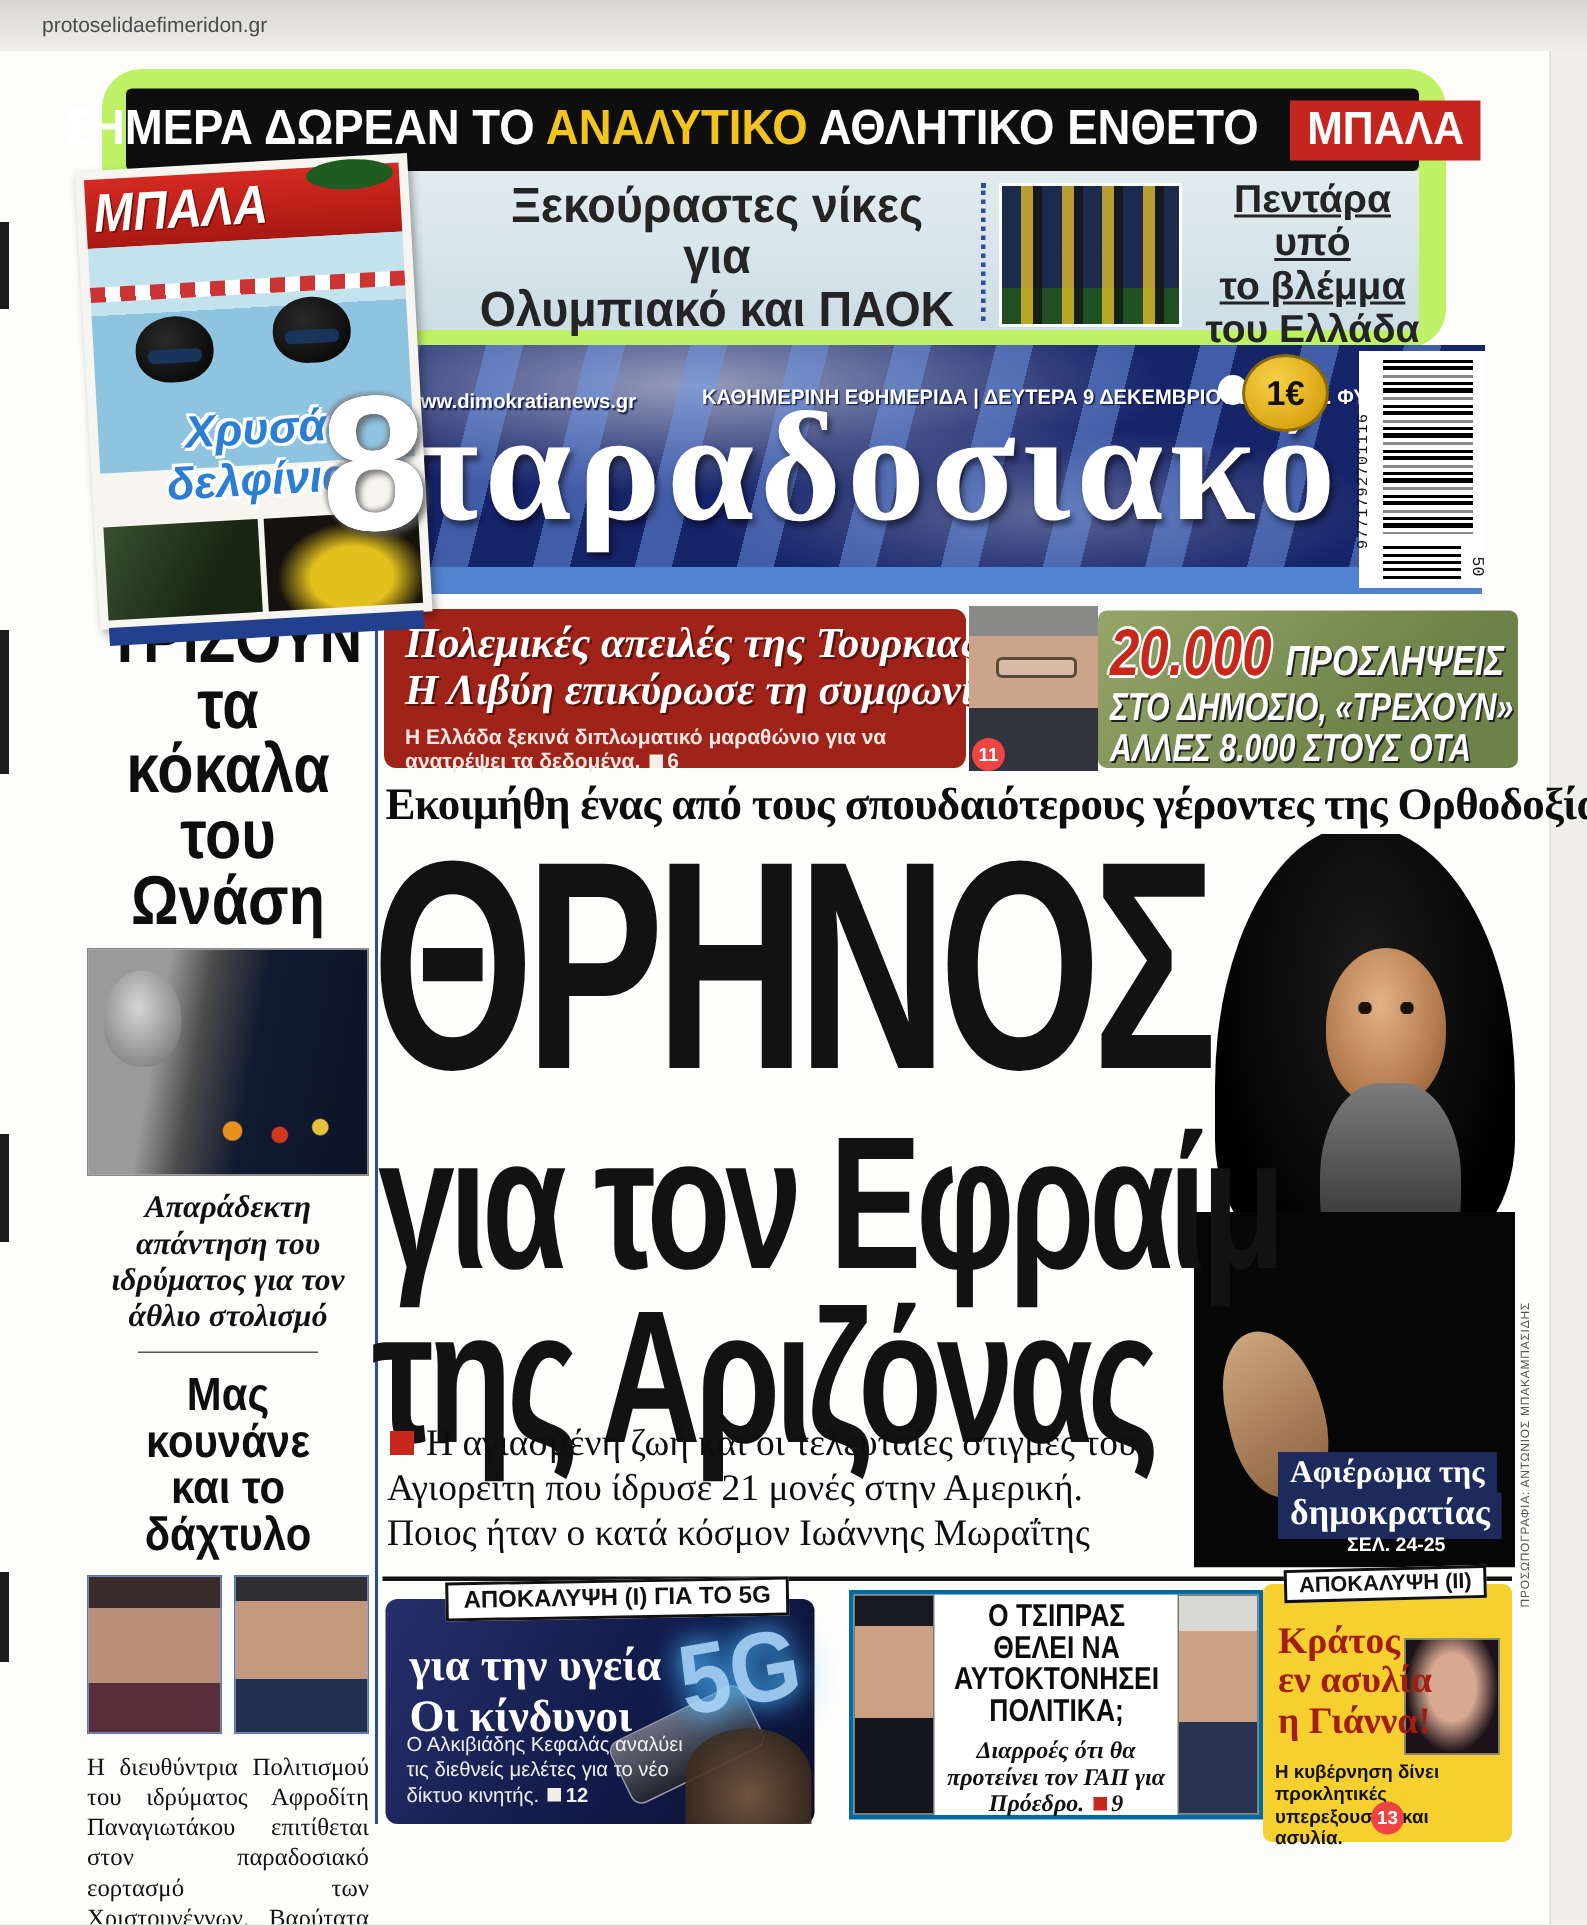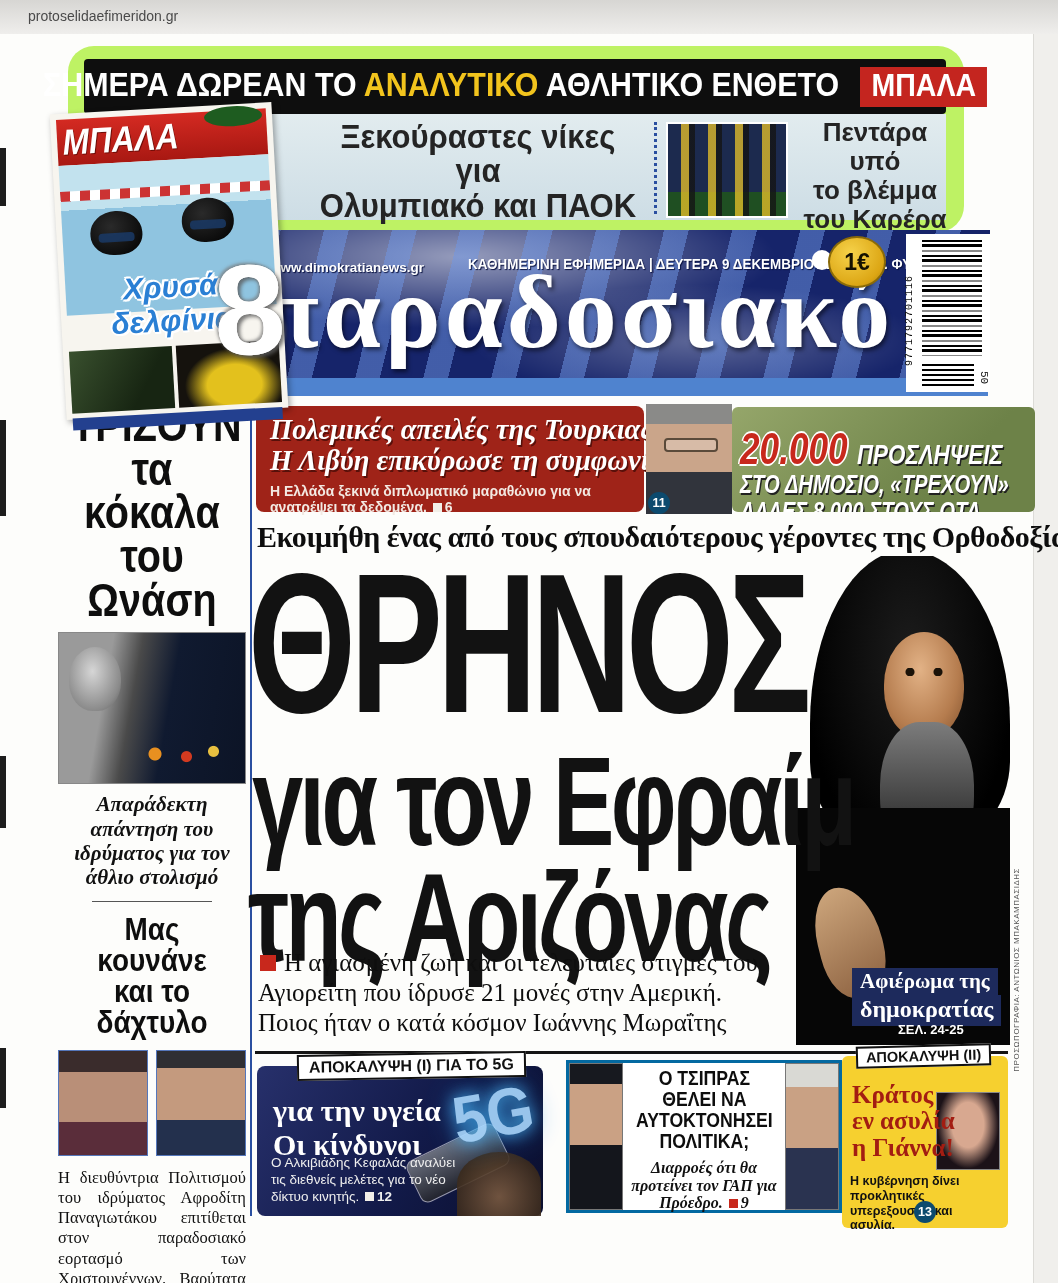--- a/index.html
+++ b/index.html
@@ -25,21 +25,21 @@
               background:linear-gradient(#e2ecef,#cddde5);}
   .sp-left{position:absolute;left:225px;top:6px;width:338px;text-align:center;}
   .sp-left .h{font-size:33px;font-weight:bold;color:#242424;line-height:1.04;transform:scaleX(.94);}
   .sp-left .s{font-size:16px;font-weight:bold;color:#2e2e2e;margin-top:8px;font-family:"Liberation Serif",serif;}
   .sp-dots{position:absolute;left:570px;top:8px;height:92px;border-left:3px dotted #2a4fa0;}
   .aek-photo{position:absolute;left:582px;top:8px;width:118px;height:92px;border:2px solid #fff;
      background:linear-gradient(#1c2a4e 0 74%,#1f4f22 74% 100%);}
   .aek-photo:before{content:"";position:absolute;inset:0;
      background:repeating-linear-gradient(90deg,transparent 0 13px,rgba(235,195,40,.75) 13px 21px,rgba(20,20,20,.8) 21px 27px);}
   .sp-right{position:absolute;left:712px;top:4px;width:158px;text-align:center;}
-  .sp-right .h{font-size:26px;font-weight:bold;color:#242424;line-height:1.12;}
+  .sp-right .h{font-size:26px;font-weight:bold;color:#242424;line-height:1.12;text-decoration:underline;}
 
   
   .insert{position:absolute;left:58px;top:108px;width:210px;height:294px;background:#f7f5ef;
           box-shadow:2px 3px 6px rgba(0,0,0,.35);transform:rotate(-3.2deg);padding:6px;z-index:5;}
   .ins-mast{height:46px;background:linear-gradient(#d42a22,#a81812);display:flex;align-items:center;position:relative;}
   .ins-mast .t{color:#fff;font-weight:bold;font-size:36px;font-style:italic;transform:scaleX(.88);transform-origin:left;
                padding-left:6px;text-shadow:1px 1px 0 #6d0d08;}
   .ins-chip{position:absolute;right:4px;top:-4px;width:58px;height:20px;background:#1e5c20;border-radius:50%;}
   .ins-photo{height:150px;position:relative;background:linear-gradient(#c2e2ee 0 30%,#8fc4e0 30% 100%);overflow:hidden;}
   .ins-photo:before{content:"";position:absolute;left:0;top:26px;width:100%;height:10px;
@@ -110,30 +110,30 @@
   .turkey{position:absolute;left:256px;top:406px;width:388px;height:106px;background:#9f2318;border-radius:8px;
           padding:8px 14px;box-sizing:border-box;z-index:2;}
   .tk-h{font-family:"Liberation Serif",serif;font-weight:bold;font-style:italic;font-size:28.5px;color:#fff;line-height:1.1;
         text-shadow:1.5px 1.5px 0 #57100a;white-space:nowrap;}
   .tk-sub{font-size:14px;font-weight:bold;color:#f3e9e2;margin-top:6px;}
 
   
   .hir-photo{position:absolute;left:646px;top:404px;width:86px;height:110px;z-index:2;
      background:linear-gradient(#8a8a88 0 18%,#caa58a 18% 62%,#31343c 62%);}
   .hir-photo:before{content:"";position:absolute;left:18px;top:34px;width:50px;height:10px;border:2px solid #5a4a3a;border-radius:4px;background:rgba(255,255,255,.25);}
-  .hir-box{position:absolute;left:732px;top:407px;width:303px;height:105px;border-radius:6px;z-index:2;
-     background:linear-gradient(135deg,#95a66a,#6d8248 70%);padding:20px 8px;box-sizing:border-box;overflow:hidden;}
+  .hir-box{position:absolute;left:732px;top:407px;width:280px;height:105px;border-radius:6px;z-index:2;
+     background:linear-gradient(135deg,#95a66a,#6d8248 70%);padding:7px 8px;box-sizing:border-box;overflow:hidden;}
   .hir-l1{display:flex;align-items:baseline;}
   .hir-num{color:#c8281c;font-weight:bold;font-style:italic;font-size:44px;line-height:1;transform:scaleX(.8);transform-origin:left;
      text-shadow:-2px 0 #fff,2px 0 #fff,0 -2px #fff,0 2px #fff;}
   .hir-w1{color:#fff;font-weight:bold;font-style:italic;font-size:28px;transform:scaleX(.8);transform-origin:left;margin-left:-18px;
      text-shadow:1.5px 1.5px 0 #222;}
   .hir-l{color:#fff;font-weight:bold;font-style:italic;font-size:26px;line-height:1.05;transform:scaleX(.78);transform-origin:left;
      white-space:nowrap;text-shadow:1.5px 1.5px 0 #222;}
-  .badge{background:#0c4a6e;color:#fff;border-radius:50%;width:22px;height:22px;line-height:22px;text-align:center;
+  .badge{background:#ef4444;color:#fff;border-radius:50%;width:22px;height:22px;line-height:22px;text-align:center;
          font-weight:bold;font-size:12.5px;}
   .b11{position:absolute;left:648px;top:492px;z-index:3;}
 
   
   .kicker{position:absolute;left:257px;top:520px;font-family:"Liberation Serif",serif;font-weight:bold;font-size:30px;
           color:#0d0d0d;z-index:2;white-space:nowrap;letter-spacing:-.5px;}
   .monk{position:absolute;left:796px;top:556px;width:214px;height:489px;background:#fdfdfb;z-index:1;overflow:hidden;}
   .mk-hood{position:absolute;left:14px;top:-6px;width:200px;height:300px;border-radius:48% 52% 40% 40%/58% 58% 30% 30%;
      background:radial-gradient(ellipse at 50% 35%,#1c1c1c,#000 75%);}
   .mk-face{position:absolute;left:88px;top:76px;width:80px;height:106px;border-radius:50% 50% 46% 46%;
@@ -217,21 +217,21 @@
       <div class="sp-left">
         <div class="h">Ξεκούραστες νίκες για</div>
         <div class="h">Ολυμπιακό και ΠΑΟΚ</div>
         <div class="s">Πέταξε βαθμούς ο ΠΑΟ (1-1), Ατρόμητος – Αρης 2-2</div>
       </div>
       <div class="sp-dots"></div>
       <div class="aek-photo"></div>
       <div class="sp-right">
         <div class="h">Πεντάρα υπό</div>
         <div class="h">το βλέμμα</div>
-        <div class="h">του Καρέρα</div>
+        <div class="h">του Ελλάδα</div>
       </div>
     </div>
   </div>
 
   <div class="bluestrip"></div>
 
   <div class="masthead">
     <div class="mh-url">www.dimokratianews.gr</div>
     <div class="mh-info">ΚΑΘΗΜΕΡΙΝΗ ΕΦΗΜΕΡΙΔΑ | ΔΕΥΤΕΡΑ 9 ΔΕΚΕΜΒΡΙΟΥ 2019 | ΑΡ. ΦΥΛ. 2.639</div>
     <div class="mh-dot"></div>

